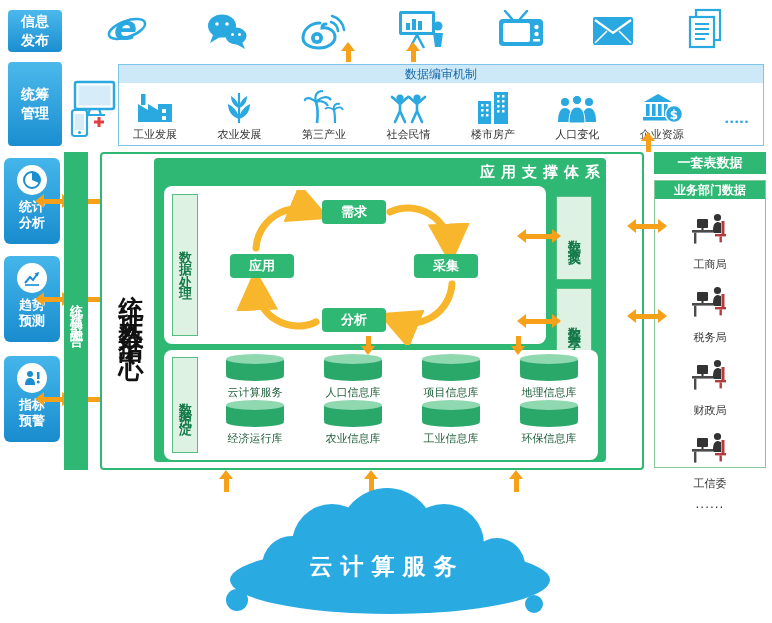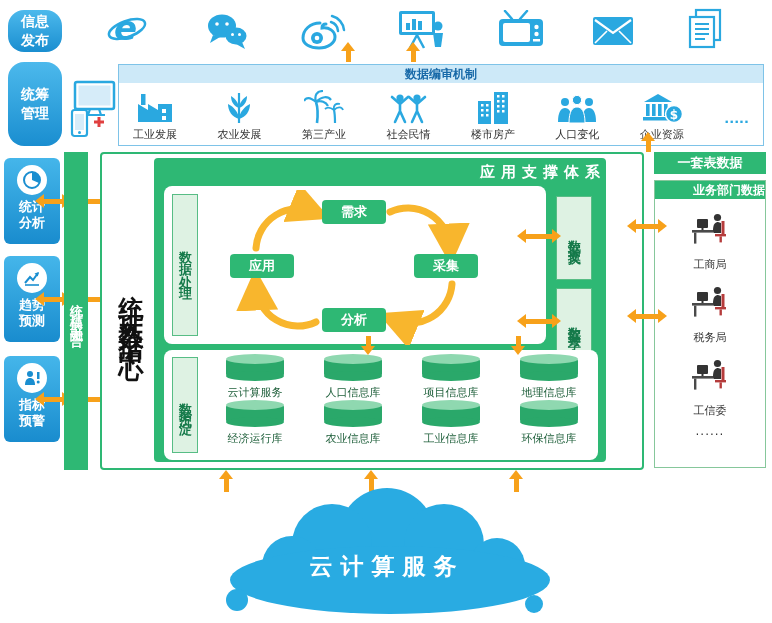--- a/index.html
+++ b/index.html
@@ -1,22 +1,22 @@
 <!DOCTYPE html>
 <html><head>
 <meta charset="utf-8">
 <style>
   html,body{margin:0;padding:0;background:#fff}
   body{font-family:"DejaVu Sans","Liberation Sans",sans-serif}
   #stage{position:relative;width:772px;height:623px;background:#fff;overflow:hidden}
   .abs{position:absolute}
-  .blue-tag{background:linear-gradient(180deg,#4cb9ec,#1a8ed0);border-radius:16px;color:#fff;font-weight:bold;font-size:14px;display:flex;align-items:center;justify-content:center;text-align:center}
+  .blue-tag{background:linear-gradient(180deg,#4cb9ec,#1a8ed0);border-radius:4px;color:#fff;font-weight:bold;font-size:14px;display:flex;align-items:center;justify-content:center;text-align:center}
   .blue-tag .wrap{width:2.15em;line-height:1.35;word-break:break-all}
   .manage-box{border:1px solid #7ec3e8;background:#fff;box-sizing:border-box}
-  .manage-title{background:#cde9f8;color:#1769a8;font-weight:bold;font-size:12px;text-align:center;line-height:18px;height:18px}
+  .manage-title{background:#cde9f8;color:#1769a8;font-weight:normal;font-size:12px;text-align:center;line-height:18px;height:18px}
   .manage-items{display:flex;justify-content:space-between;align-items:flex-start;padding:5px 14px 0}
   .m-item{display:flex;flex-direction:column;align-items:center}
   .m-item .ic{height:36px;display:flex;align-items:flex-end}
   .m-item .lb{font-size:11px;color:#333;margin-top:3px;white-space:nowrap}
   .dots-blue{font-size:13px;font-weight:bold;color:#2aa8e0;align-self:flex-end;padding-bottom:16px}
   .side-item{left:4px;width:56px;height:86px;background:linear-gradient(180deg,#45b6ea,#198cce);border-radius:6px;display:flex;flex-direction:column;align-items:center;padding-top:7px;box-sizing:border-box}
   .side-icon{width:30px;height:30px;background:#fff;border-radius:50%;display:flex;align-items:center;justify-content:center;flex:0 0 auto}
   .side-label{color:#fff;font-weight:bold;font-size:13px;width:2.15em;text-align:center;line-height:1.25;margin-top:4px;word-break:break-all}
   .vtext{writing-mode:vertical-rl;text-orientation:upright}
   .green-bar{background:#2eb874;color:#fff;font-weight:bold;display:flex;align-items:center;justify-content:center}
@@ -25,21 +25,21 @@
   .white-panel{background:#fff;border-radius:8px}
   .lg-box{background:#def2e3;border:1px solid #57bd85;color:#157a4a;font-weight:bold;font-size:13px;display:flex;align-items:center;justify-content:center;box-sizing:border-box}
   .cycle-box{position:absolute;background:#2eb874;border-radius:4px;color:#fff;font-weight:bold;font-size:13px;text-align:center;line-height:24px;width:64px;height:24px}
   .db{width:80px;text-align:center}
   .cyl{width:58px;height:17px;background:#2aa86a;margin:5px auto 0;position:relative;border-radius:2px}
   .cyl::before{content:"";position:absolute;left:0;top:-5px;width:58px;height:10px;border-radius:50%;background:#8fd8b0}
   .cyl::after{content:"";position:absolute;left:0;bottom:-5px;width:58px;height:10px;border-radius:50%;background:#2aa86a}
   .db-label{font-size:11px;color:#20603c;margin-top:9px;white-space:nowrap}
   .rp-header{background:#2eb874;color:#fff;font-weight:bold;font-size:13px;display:flex;align-items:center;justify-content:center}
   .rp-box{border:1px solid #86c79b;background:#fff;box-sizing:border-box}
-  .rp-title{background:#2eb874;color:#fff;font-weight:bold;font-size:12px;text-align:right;line-height:18px;height:18px}
+  .rp-title{background:#2eb874;color:#fff;font-weight:bold;font-size:12px;text-align:center;line-height:18px;height:18px}
   .dept{display:flex;flex-direction:column;align-items:center;margin-top:8px}
   .dept .lb{font-size:11px;color:#333;margin-top:8px}
   .dots-dark{font-size:12px;color:#333;text-align:center;letter-spacing:1px;margin-top:6px}
   .arrow-up{position:absolute;width:5px;background:#f7a11a}
   .arrow-up::before{content:"";position:absolute;left:-5px;bottom:100%;border-left:7.5px solid transparent;border-right:7.5px solid transparent;border-bottom:9px solid #f7a11a}
   .arrow-down{position:absolute;width:5px;background:#f7a11a}
   .arrow-down::after{content:"";position:absolute;left:-5px;top:100%;border-left:7.5px solid transparent;border-right:7.5px solid transparent;border-top:9px solid #f7a11a}
   .arrow-lr{position:absolute;height:5px;background:#f7a11a}
   .arrow-lr::before{content:"";position:absolute;right:100%;top:-5px;border-top:7.5px solid transparent;border-bottom:7.5px solid transparent;border-right:9px solid #f7a11a}
   .arrow-lr::after{content:"";position:absolute;left:100%;top:-5px;border-top:7.5px solid transparent;border-bottom:7.5px solid transparent;border-left:9px solid #f7a11a}
@@ -405,20 +405,36 @@
             <rect x="4" y="25.6" width="2.4" height="11" fill="#4a4a4a"></rect>
             <rect x="7" y="12" width="11" height="9" rx="1" fill="#333"></rect>
             <rect x="11.5" y="21" width="2" height="2" fill="#333"></rect>
             <circle cx="27.5" cy="10.5" r="3.6" fill="#333"></circle>
             <path d="M23 23 C23 17 25.5 15 28 15 L31 16 L31 26 L24 26 Z" fill="#333"></path>
             <rect x="31.5" y="14" width="3" height="13" fill="#b53c3c"></rect>
             <rect x="25" y="27" width="11" height="2.4" fill="#b53c3c"></rect>
             <rect x="29.5" y="29.4" width="2.4" height="6" fill="#b53c3c"></rect>
           </svg>
       </span>
+      <span class="lb">财政局</span>
+    </div>
+    <div class="dept">
+      <span>
+        <svg width="40" height="38" viewBox="0 0 40 38">
+            <rect x="2" y="23" width="25" height="2.6" fill="#4a4a4a"></rect>
+            <rect x="4" y="25.6" width="2.4" height="11" fill="#4a4a4a"></rect>
+            <rect x="7" y="12" width="11" height="9" rx="1" fill="#333"></rect>
+            <rect x="11.5" y="21" width="2" height="2" fill="#333"></rect>
+            <circle cx="27.5" cy="10.5" r="3.6" fill="#333"></circle>
+            <path d="M23 23 C23 17 25.5 15 28 15 L31 16 L31 26 L24 26 Z" fill="#333"></path>
+            <rect x="31.5" y="14" width="3" height="13" fill="#b53c3c"></rect>
+            <rect x="25" y="27" width="11" height="2.4" fill="#b53c3c"></rect>
+            <rect x="29.5" y="29.4" width="2.4" height="6" fill="#b53c3c"></rect>
+          </svg>
+      </span>
       <span class="lb">工信委</span>
     </div>
     <div class="dots-dark">......</div>
   </div>
 
   <div class="arrow-lr" style="left:636px;top:224px;width:22px"></div>
   <div class="arrow-lr" style="left:636px;top:314px;width:22px"></div>
 
   <div class="arrow-up" style="left:224px;top:479px;height:13px"></div>
   <div class="arrow-up" style="left:369px;top:479px;height:13px"></div>

